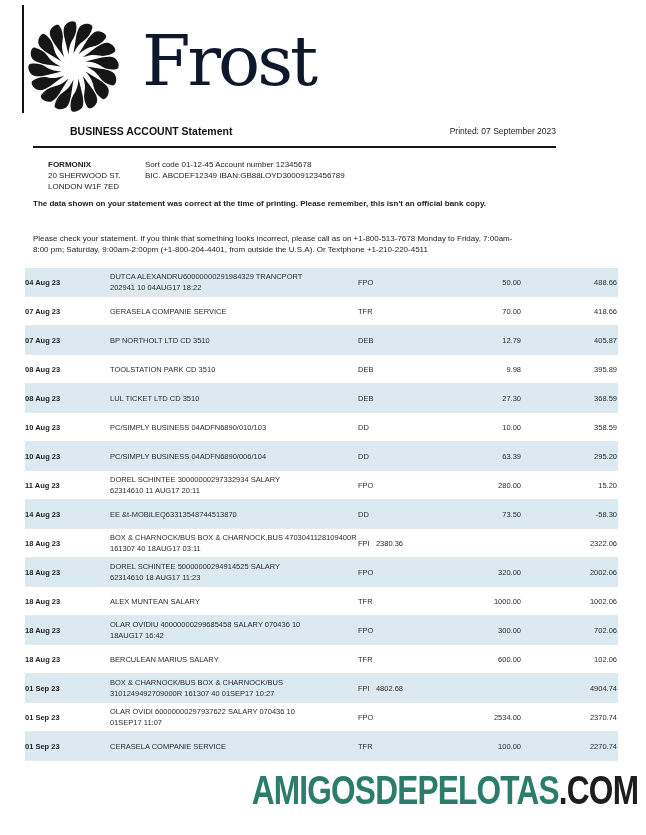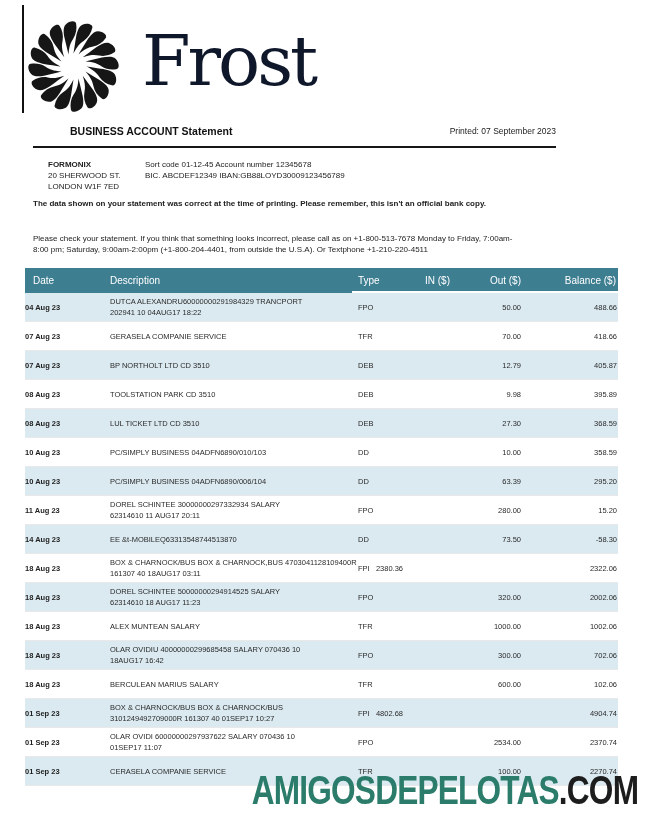--- a/index.html
+++ b/index.html
@@ -107,28 +107,20 @@
 </div>
 
 <div class="notice1">The data shown on your statement was correct at the time of printing. Please remember, this isn't an official bank copy.</div>
 
 <div class="notice2">
   <div>Please check your statement. If you think that something looks incorrect, please call as on +1-800-513-7678 Monday to Friday, 7:00am-</div>
   <div>8:00 pm; Saturday, 9:00am-2:00pm (+1-800-204-4401, from outside the U.S.A). Or Textphone  +1-210-220-4511</div>
 </div>
 
 <div class="table">
-  <div class="t-head">
-    <div class="h-date">Date</div>
-    <div class="h-desc">Description</div>
-    <div class="h-type">Type</div>
-    <div class="h-in">IN ($)</div>
-    <div class="h-out">Out ($)</div>
-    <div class="h-bal">Balance ($)</div>
-  </div>
   <div>
       <div class="t-row shaded">
         <div class="cell c-date">04 Aug 23</div>
         <div class="cell c-desc">
           <div class="desc-line">DUTCA ALEXANDRU60000000291984329 TRANCPORT</div>
           <div class="desc-line">202941 10 04AUG17 18:22</div>
         </div>
         <div class="cell c-type">FPO</div>
         <div class="cell c-in"><span class="in-shift"></span></div>
         <div class="cell c-out">50.00</div>

